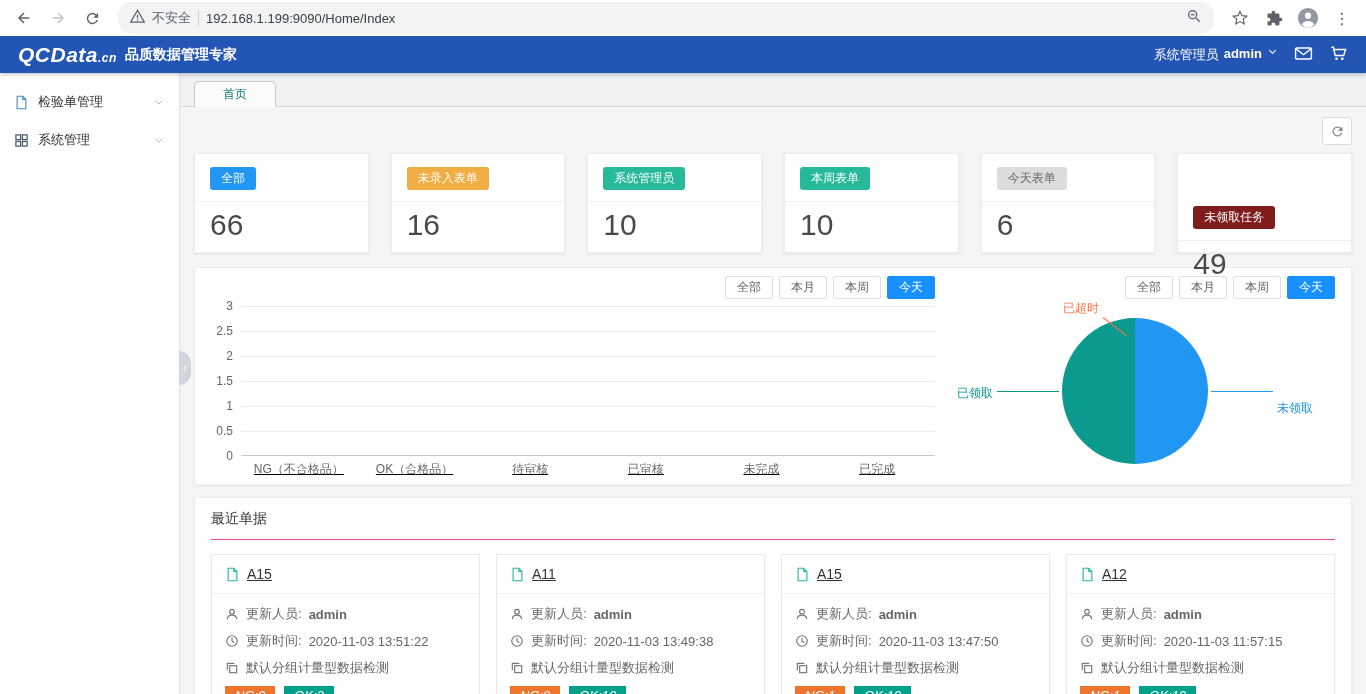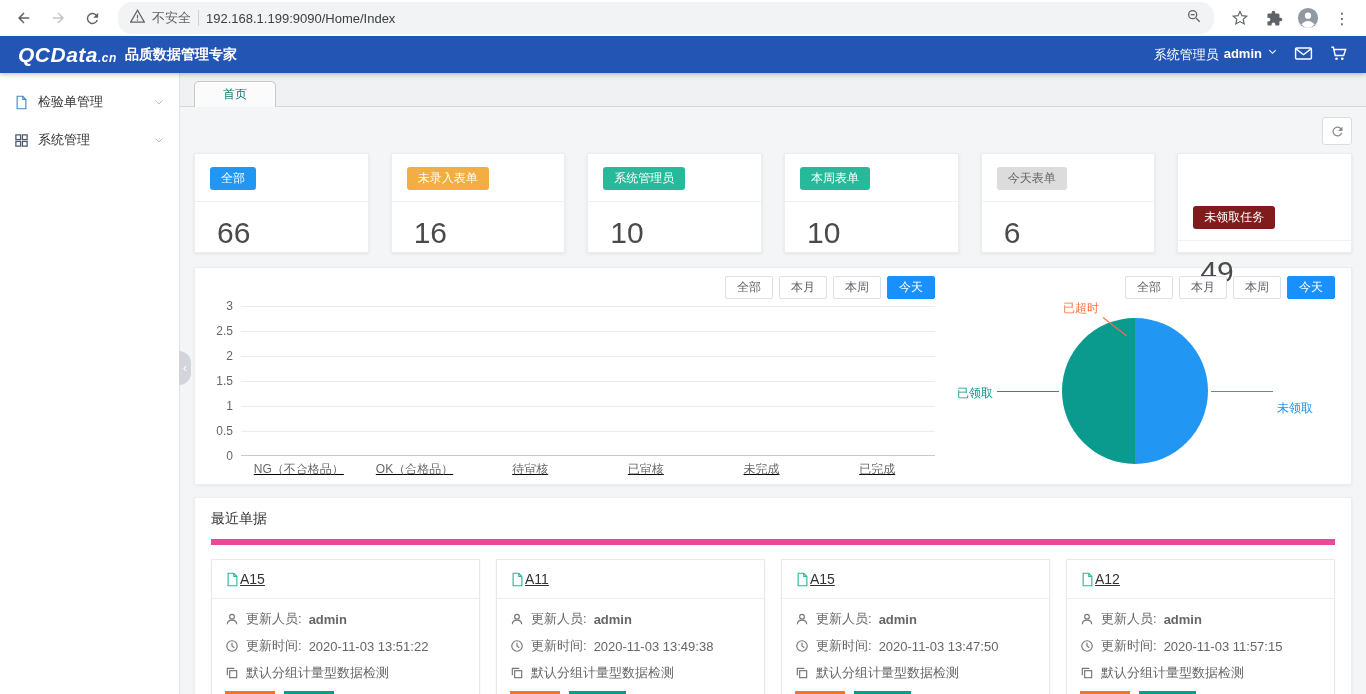--- a/index.html
+++ b/index.html
@@ -37,21 +37,21 @@
 
   .panel-area { padding: 8px 14px 0; }
   .toolbar-row { display: flex; justify-content: flex-end; height: 32px; align-items: center; }
   .refresh-btn { width: 30px; height: 28px; background: #fff; border: 1px solid #dcdcdc; border-radius: 3px; display: flex; align-items: center; justify-content: center; cursor: pointer; }
 
   
   .stats-row { display: flex; gap: 22px; margin-top: 6px; }
   .stat-card { flex: 1; height: 100px; background: #fff; border: 1px solid #ededed; box-shadow: 0 1px 3px rgba(0,0,0,.08); }
   .stat-top { padding: 13px 15px 11px; border-bottom: 1px solid #f0f0f0; }
   .stat-badge { display: inline-block; padding: 3px 11px; border-radius: 3px; font-size: 12px; }
-  .stat-value { padding: 6px 22px; font-size: 30px; color: #4a4a4a; margin-top: 8px; }
+  .stat-value { padding: 6px 15px; font-size: 30px; color: #4a4a4a; }
 
   
   .charts-panel { margin-top: 14px; background: #fff; border: 1px solid #ededed; box-shadow: 0 1px 3px rgba(0,0,0,.06); padding: 8px 16px 6px; display: flex; }
   .bar-col { flex: 1; min-width: 0; }
   .pie-col { width: 400px; flex: none; }
   .filter-row { display: flex; justify-content: flex-end; gap: 6px; height: 24px; }
   .filter-btn { padding: 0 11px; height: 23px; font-size: 12px; border: 1px solid #dcdfe6; background: #fff; color: #606266; border-radius: 2px; cursor: pointer; font-family: inherit; }
   .chart-body { display: flex; margin-top: 6px; }
   .y-axis { width: 30px; position: relative; height: 150px; flex: none; }
   .y-tick { position: absolute; right: 8px; font-size: 12px; color: #666; }
@@ -70,24 +70,24 @@
   .pl-left  { right: 342px; top: 81px; }
   .pl-right { left: 342px; top: 96px; }
   .pl-top   { left: 128px; top: -4px; }
   .pie-line { position: absolute; height: 1px; }
   .line-left  { left: 62px;  top: 87px; width: 62px; }
   .line-right { left: 276px; top: 87px; width: 62px; }
   .line-top   { left: 168px; top: 13px; width: 30px; transform: rotate(38deg); transform-origin: left center; }
 
   
   .recent-panel { margin-top: 12px; background: #fff; border: 1px solid #ededed; box-shadow: 0 1px 3px rgba(0,0,0,.06); padding: 12px 16px; min-height: 200px; }
-  .recent-title { font-size: 14px; color: #333; padding-bottom: 11px; border-bottom: 6px solid #ec4899; }
+  .recent-title { font-size: 14px; color: #333; padding-bottom: 11px; border-bottom: 1px solid #ec4899; }
   .recent-cards { display: flex; gap: 16px; margin-top: 14px; }
   .recent-card { flex: 1; border: 1px solid #e9e9e9; background: #fff; box-shadow: 0 1px 2px rgba(0,0,0,.05); }
-  .rc-header { display: flex; align-items: center; padding: 11px 13px; border-bottom: 1px solid #efefef; }
+  .rc-header { display: flex; align-items: center; gap: 7px; padding: 11px 13px; border-bottom: 1px solid #efefef; }
   .rc-title { font-size: 14px; color: #333; text-decoration: underline; cursor: pointer; }
   .rc-body { padding: 11px 13px 13px; font-size: 13px; color: #666; }
   .rc-row { display: flex; align-items: center; gap: 7px; margin-bottom: 9px; }
   .rc-badges { display: flex; gap: 9px; margin-top: 2px; }
   .ng-badge, .ok-badge { color: #fff; font-style: italic; padding: 2px 10px 3px; font-size: 13px; }
 </style>
 </head>
 <body>
 
 <div class="browser-bar">

